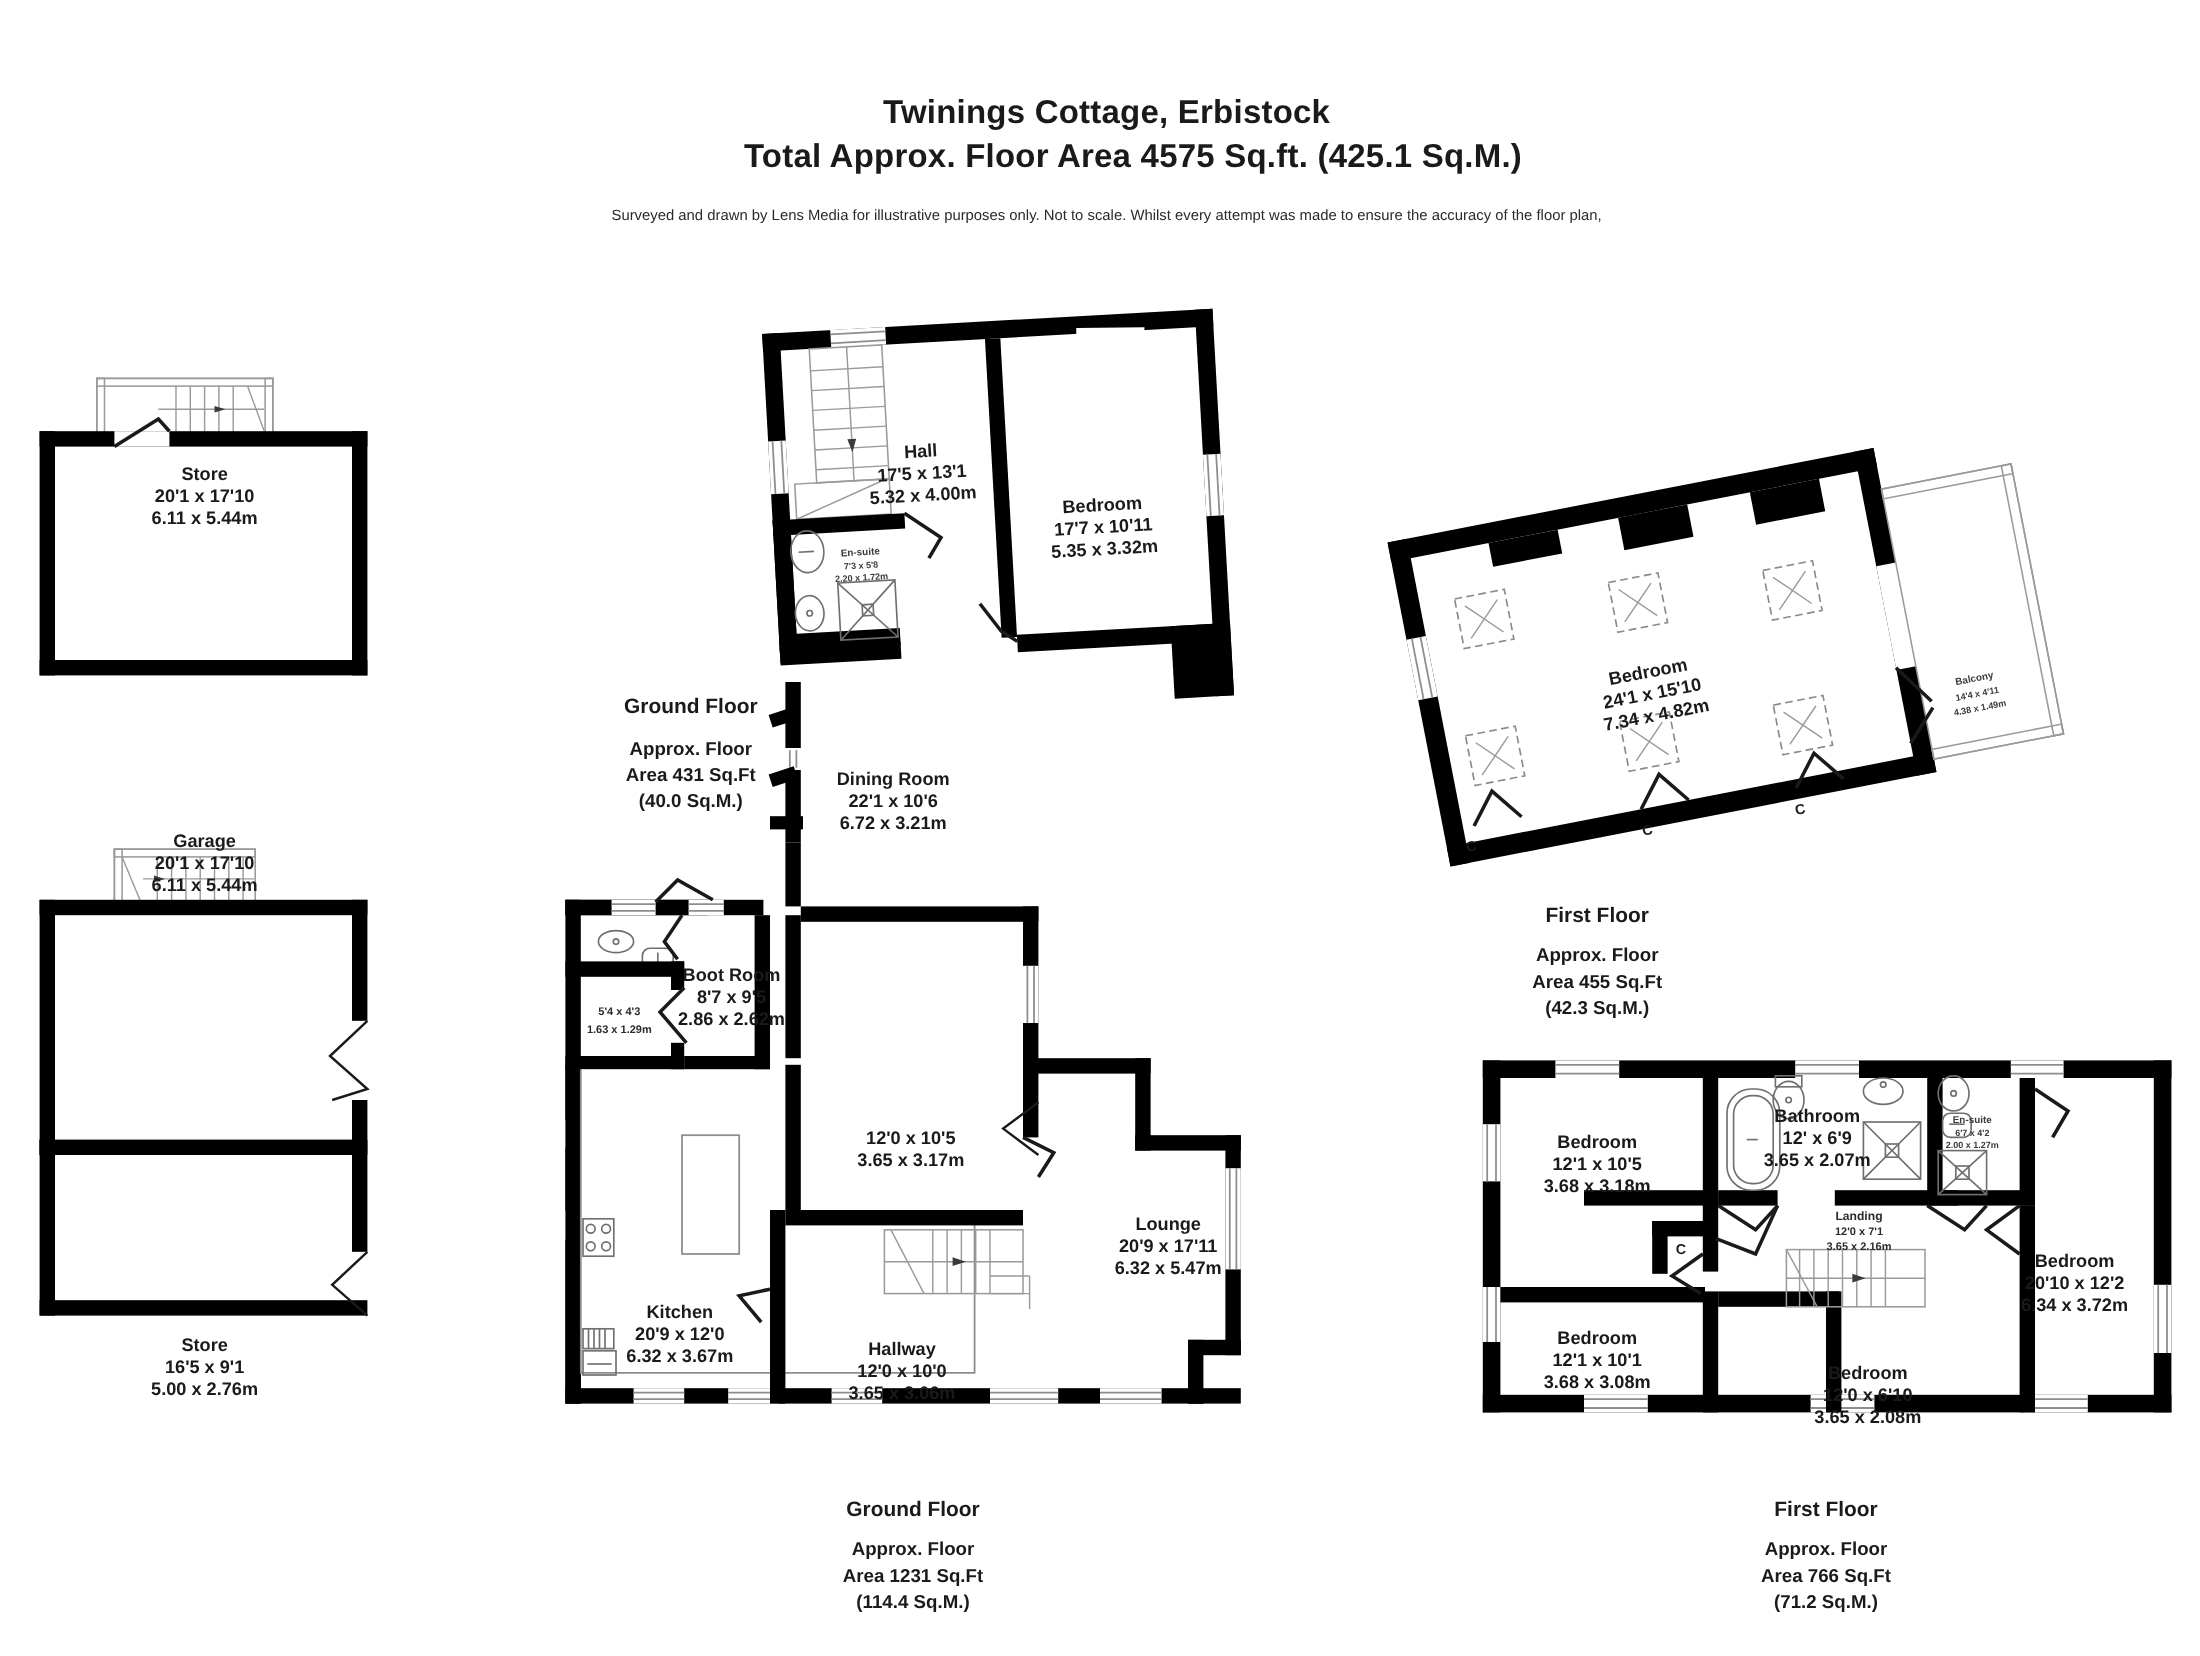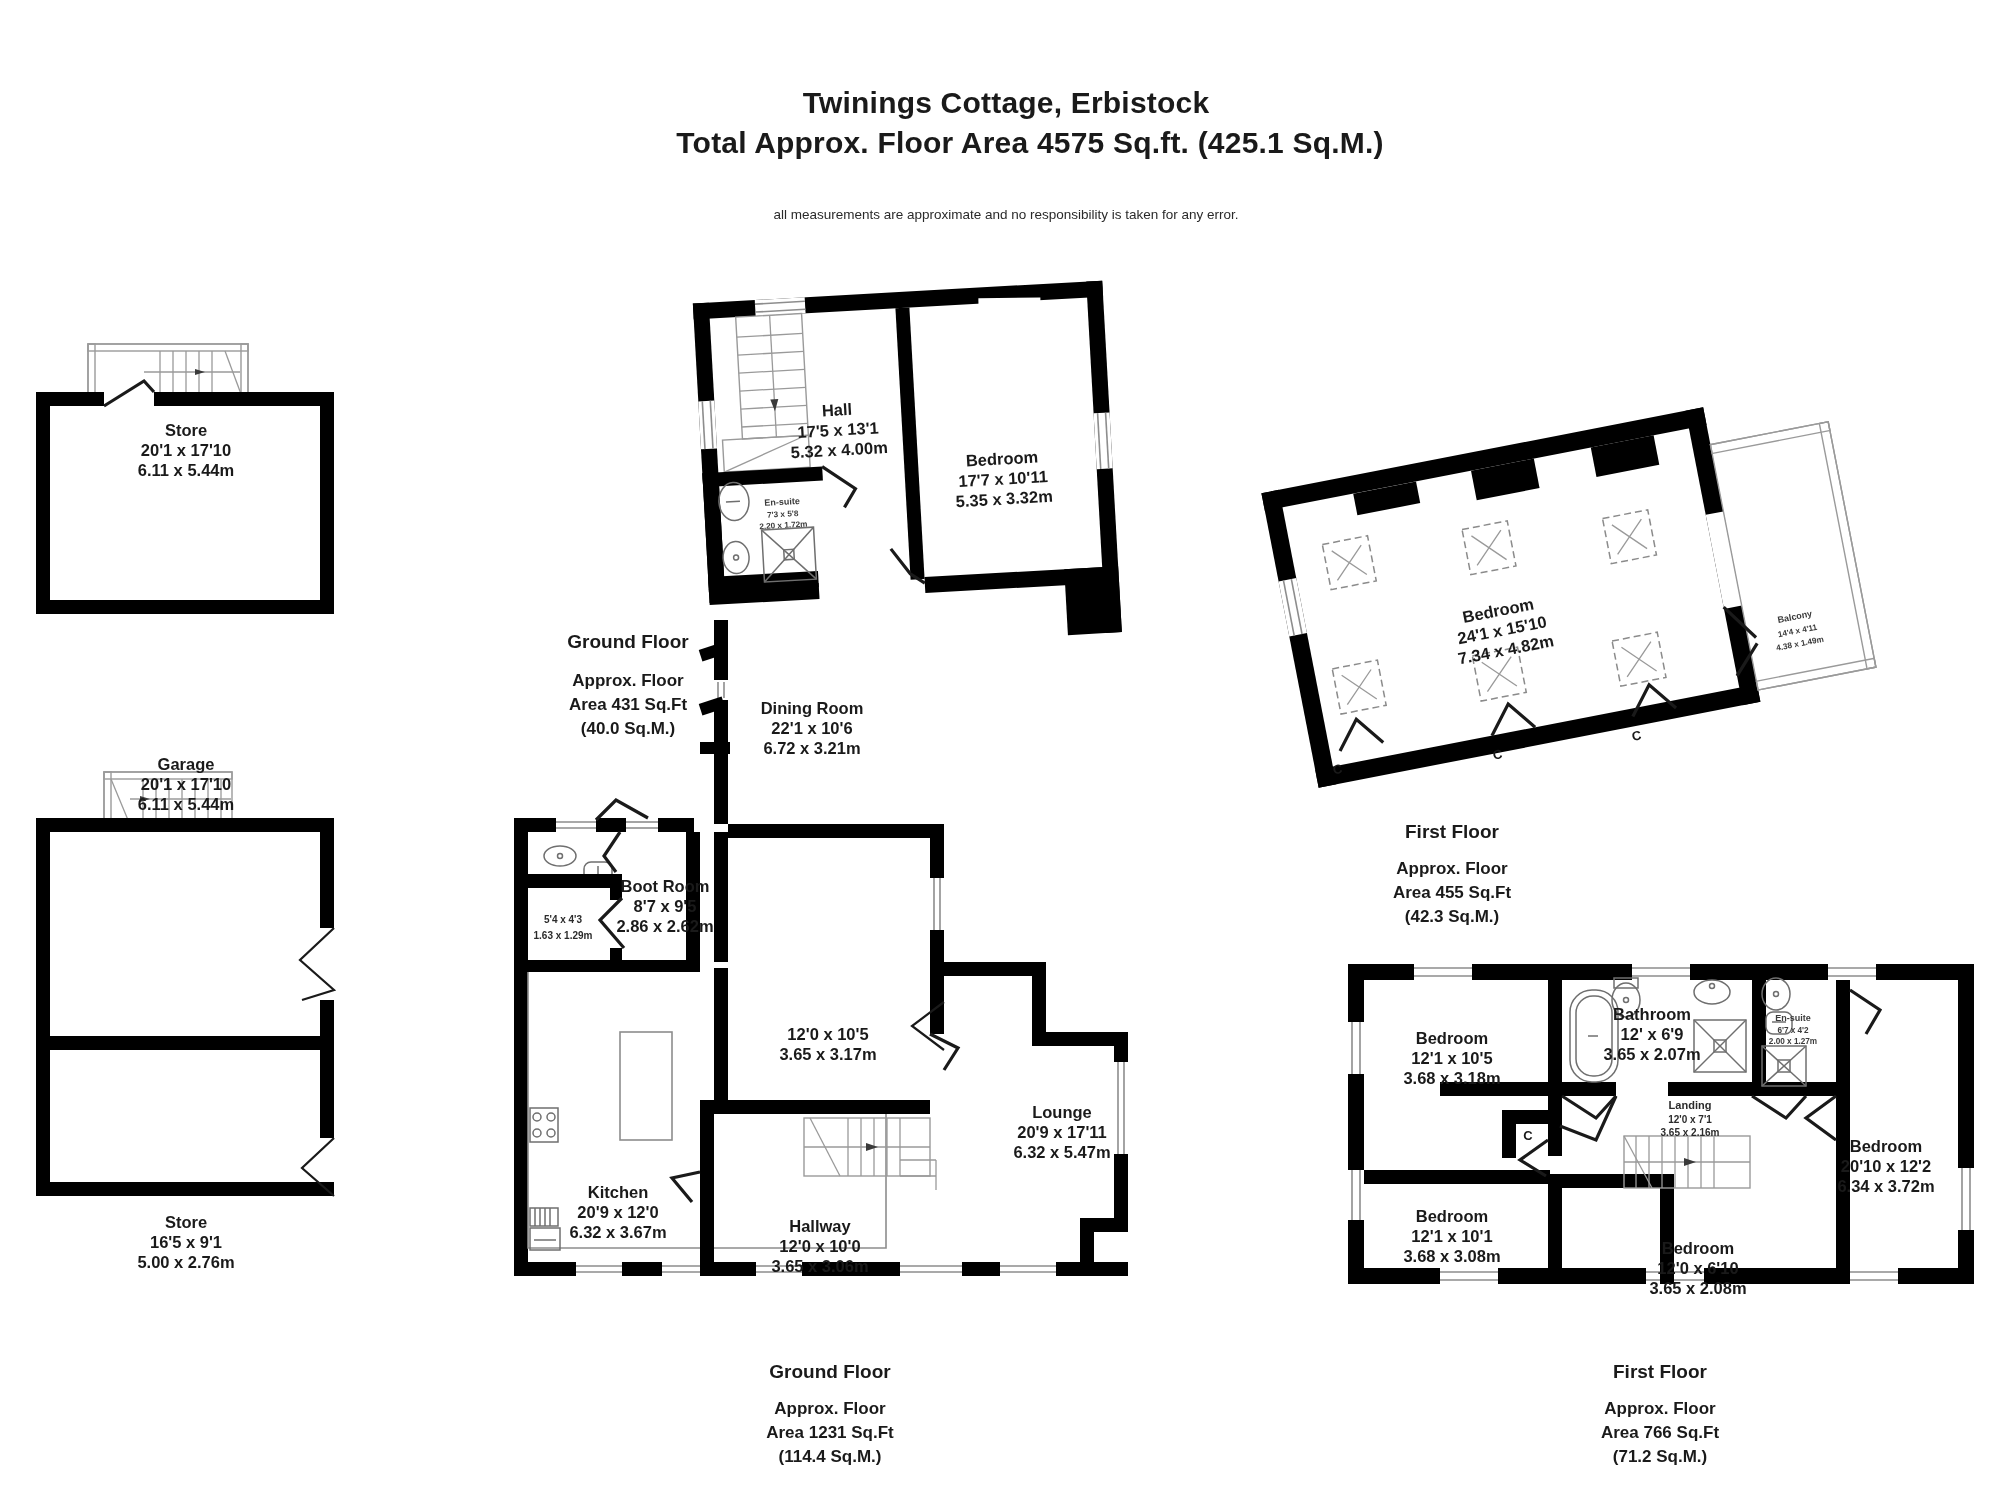--- a/index.html
+++ b/index.html
@@ -36,21 +36,21 @@
   .stairline{fill:none;stroke:#9a9a9a;stroke-width:1.3;}
   .dashsq{fill:none;stroke:#8b8b8b;stroke-width:1.5;stroke-dasharray:7 4;}
 </style>
 </head>
 <body>
 
 <div id="stage">
 
   <div class="hdr" id="title1">Twinings Cottage, Erbistock</div>
   <div class="hdr" id="title2">Total Approx. Floor Area 4575 Sq.ft. (425.1 Sq.M.)</div>
-  <div class="hdr" id="disc2">all measurements are approximate and no responsibility is taken for any error.</div>
+  <div class="hdr" id="disc1">Surveyed and drawn by Lens Media for illustrative purposes only. Not to scale. Whilst every attempt was made to ensure the accuracy of the floor plan,</div>
 
   <svg width="2000" height="1505" viewBox="0 0 2000 1505">
 
     <g>
 
       <g>
         <rect class="hatchbox" x="88" y="344" width="160" height="50"></rect>
         <rect class="hatchbox" x="88" y="344" width="160" height="7"></rect>
         <rect class="hatchbox" x="88" y="344" width="7" height="50"></rect>
         <rect class="hatchbox" x="241" y="344" width="7" height="50"></rect>

